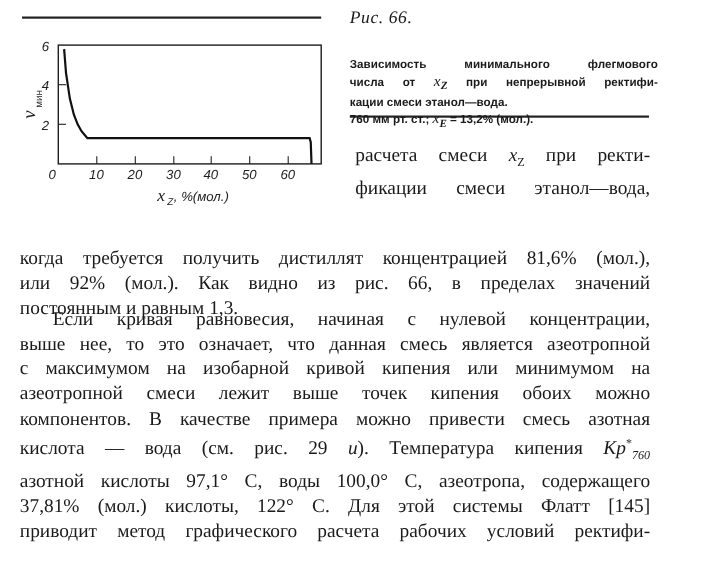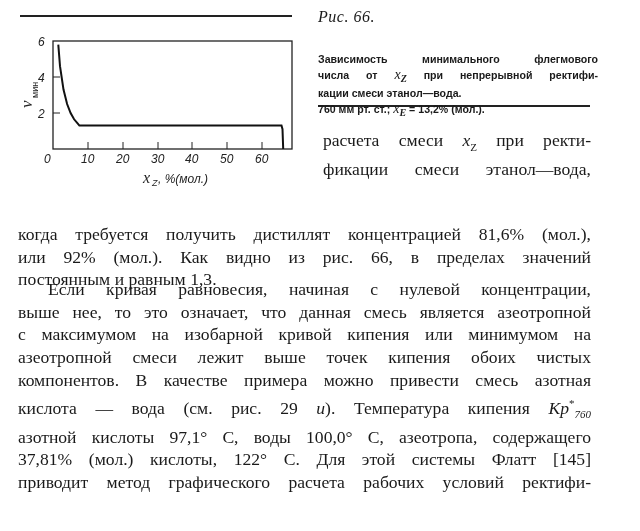--- a/index.html
+++ b/index.html
@@ -84,20 +84,20 @@
 <div class="text main-block">
   <span class="l">когда требуется получить дистиллят концентрацией 81,6% (мол.),</span>
   <span class="l">или 92% (мол.). Как видно из рис. 66, в пределах значений</span>
   <span class="l last">постоянным и равным 1,3.</span>
 </div>
 
 <div class="text para2">
   <span class="l" style="padding-left:30px;box-sizing:border-box;">Если кривая равновесия, начиная с нулевой концентрации,</span>
   <span class="l">выше нее, то это означает, что данная смесь является азеотропной</span>
   <span class="l">с максимумом на изобарной кривой кипения или минимумом на</span>
-  <span class="l">азеотропной смеси лежит выше точек кипения обоих чистых</span>
+  <span class="l">азеотропной смеси лежит выше точек кипения обоих можно</span>
   <span class="l">компонентов. В качестве примера можно привести смесь азотная</span>
   <span class="l"><span>кислота — вода (см. рис. 29 </span><i>и</i><span>). Температура кипения </span><i>Kp</i><sup style="font-size:11px;">*</sup><sub style="font-size:11px;font-style:italic;">760</sub></span>
   <span class="l">азотной кислоты 97,1° С, воды 100,0° С, азеотропа, содержащего</span>
   <span class="l">37,81% (мол.) кислоты, 122° С. Для этой системы Флатт [145]</span>
   <span class="l">приводит метод графического расчета рабочих условий ректифи-</span>
 
 </div>
 
 </body></html>

